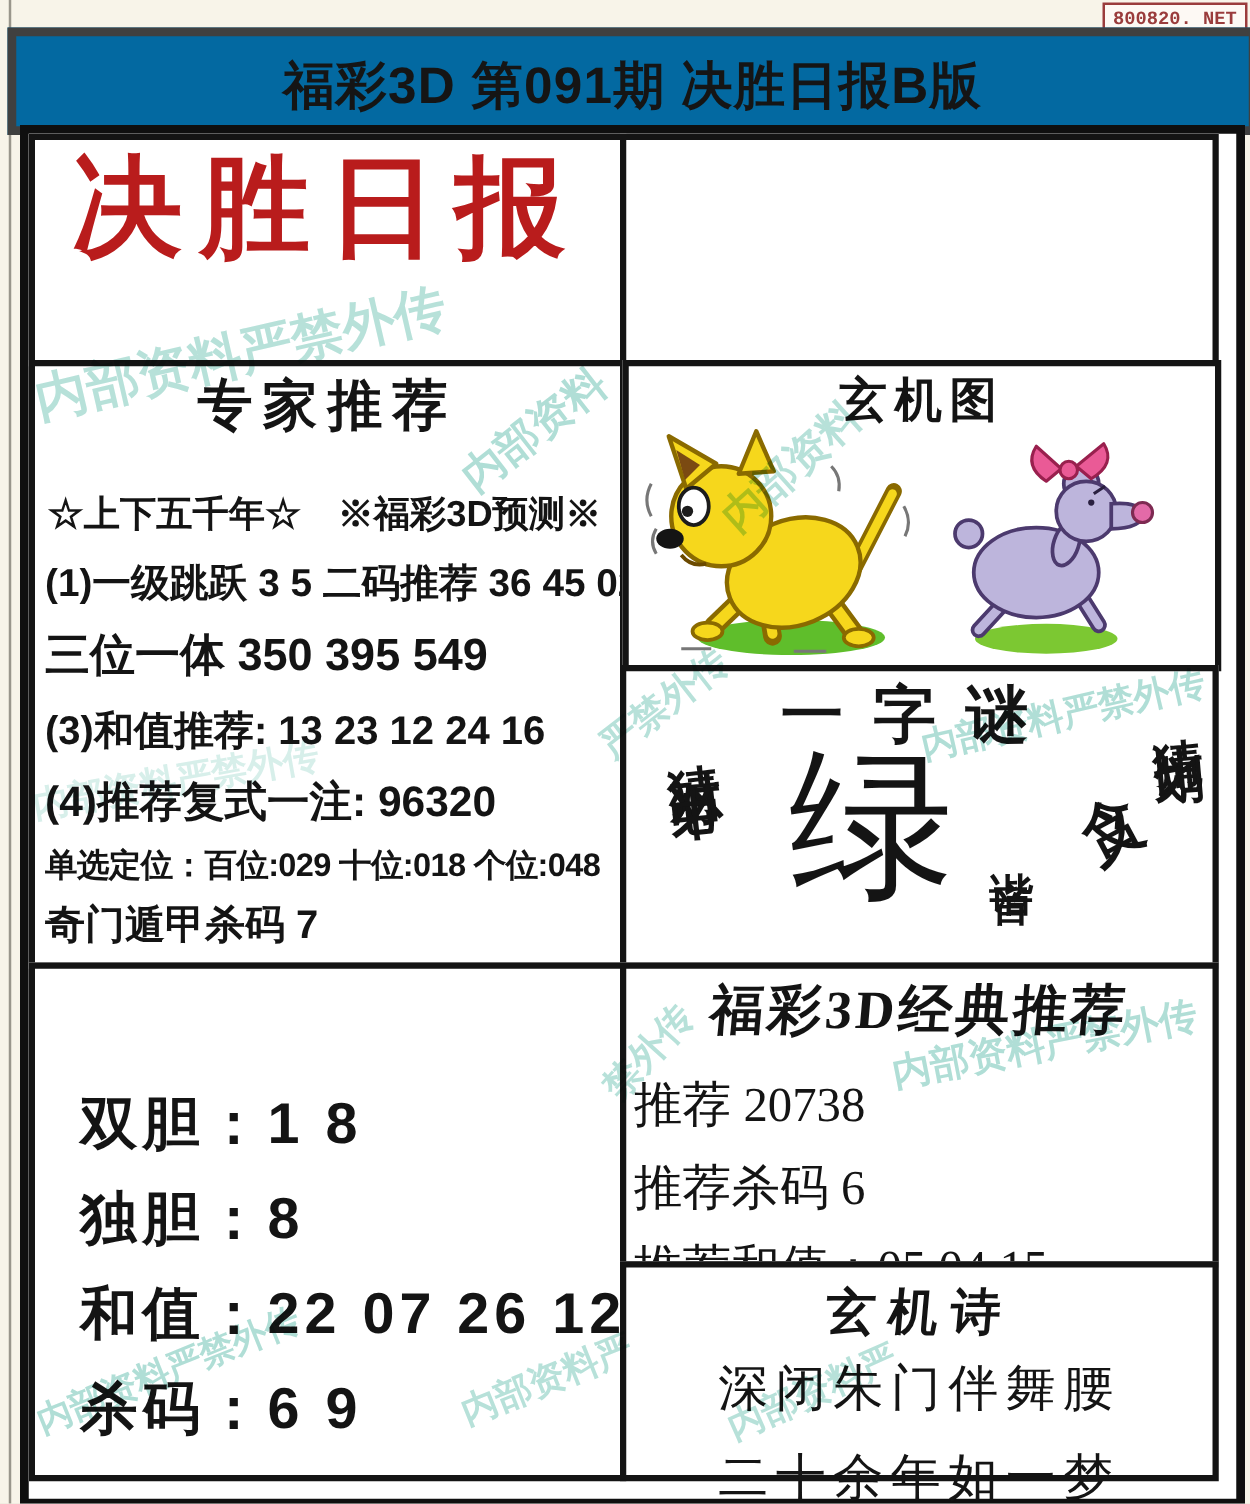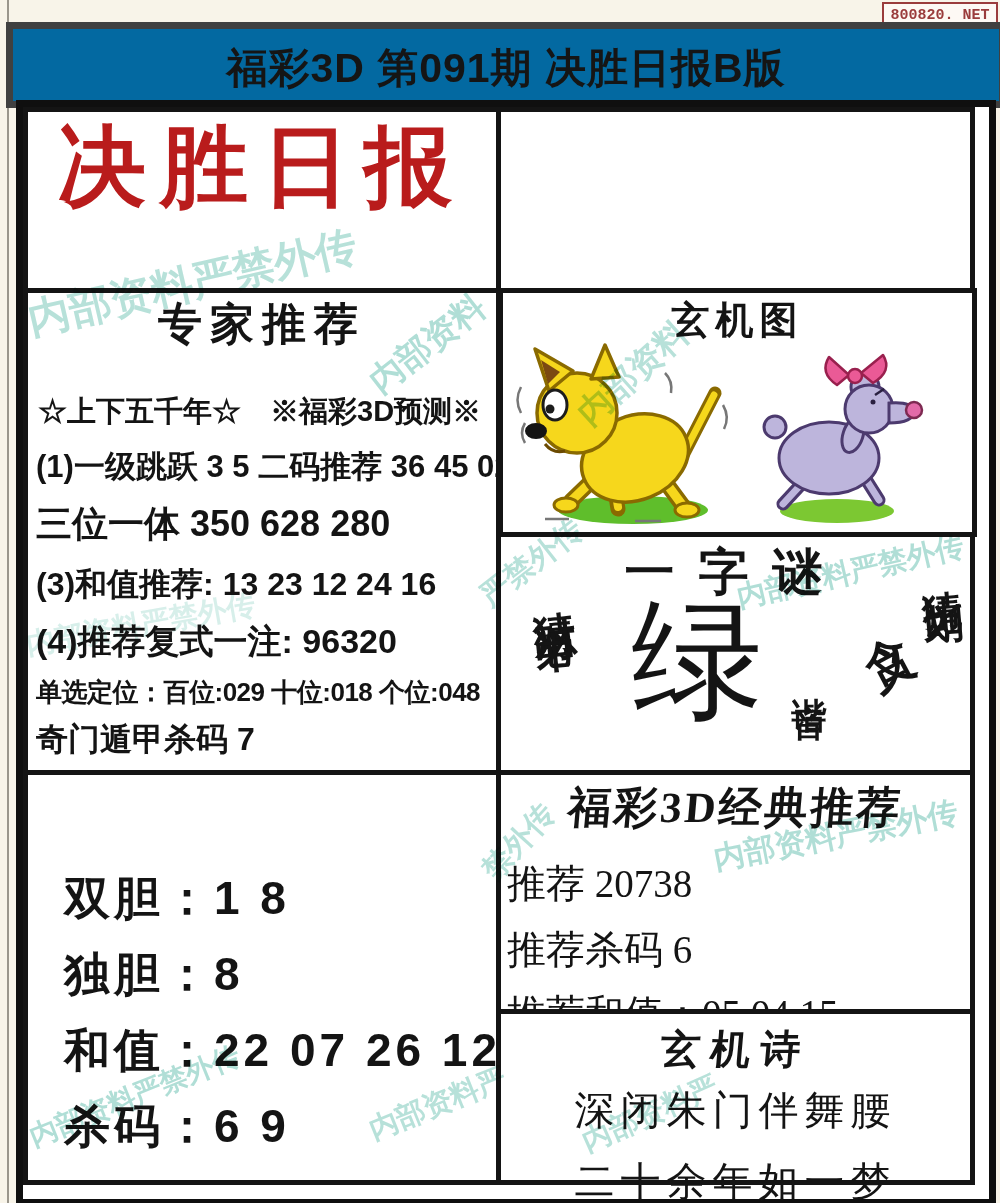--- a/index.html
+++ b/index.html
@@ -85,21 +85,21 @@
     <section class="sec sec-logo">
       <div class="logo">决胜日报</div>
     </section>
 
     <section class="sec sec-empty"></section>
 
     <section class="sec sec-expert">
       <h2 class="expert-title">专家推荐</h2>
       <div class="star">☆上下五千年☆　※福彩3D预测※</div>
       <div class="xl xl1">(1)一级跳跃 3 5 二码推荐 36 45 02</div>
-      <div class="xl xl2">三位一体 350 628 280</div>
+      <div class="xl xl2">三位一体 350 395 549</div>
       <div class="xl xl3">(3)和值推荐: 13 23 12 24 16</div>
       <div class="xl xl4">(4)推荐复式一注: 96320</div>
       <div class="xl xl5">单选定位：百位:029 十位:018 个位:048</div>
       <div class="xl xl6">奇门遁甲杀码 7</div>
       <div class="xl xl7">本期胆码仅供参考 组三:344绝杀 7</div>
     </section>
 
     <section class="sec sec-danma">
       <div class="dl">双胆：1 8</div>
       <div class="dl">独胆：8</div>

